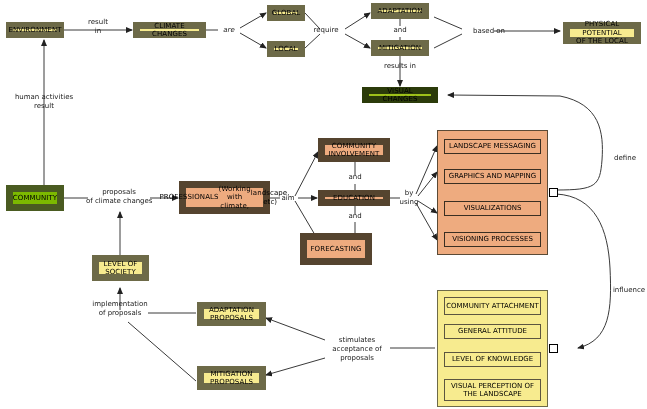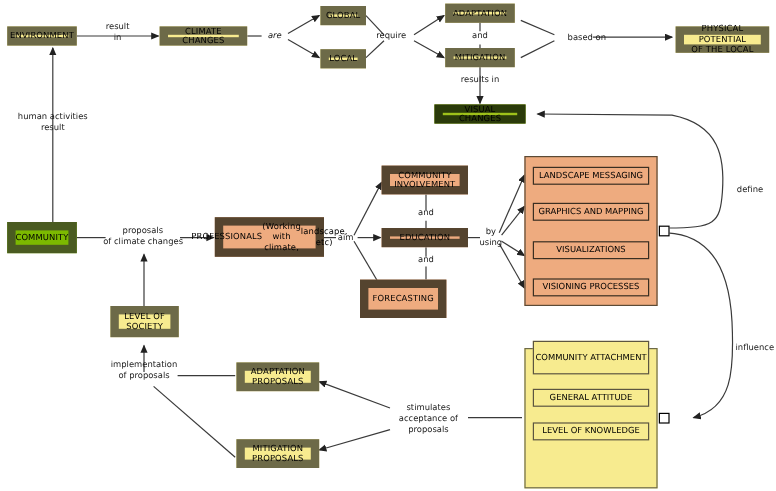--- a/index.html
+++ b/index.html
@@ -272,25 +272,29 @@
   </div>
 
   <div class="lbl" style="left:322px;top:336px;width:70px;">
     <div>stimulates</div>
     <div>acceptance of</div>
     <div>proposals</div>
   </div>
 
   <div class="panel yellowpanel" style="left:437px;top:290px;width:111px;height:117px;"></div>
 
-  <div class="inner y" style="left:444px;top:284px;width:97px;height:28px;">
+  <div class="inner y" style="left:444px;top:297px;width:97px;height:18px;">
     <span>COMMUNITY ATTACHMENT</span>
   </div>
   <div class="inner y" style="left:444px;top:324px;width:97px;height:15px;">
     <span>GENERAL ATTITUDE</span>
   </div>
   <div class="inner y" style="left:444px;top:352px;width:97px;height:15px;">
     <span>LEVEL OF KNOWLEDGE</span>
   </div>
+  <div class="inner y" style="left:444px;top:379px;width:97px;height:22px;flex-direction:column;">
+    <span>VISUAL PERCEPTION OF</span>
+    <span>THE LANDSCAPE</span>
+  </div>
 
   <div class="conn" style="left:549px;top:344px;"></div>
 
 </div>
 
 </body></html>

